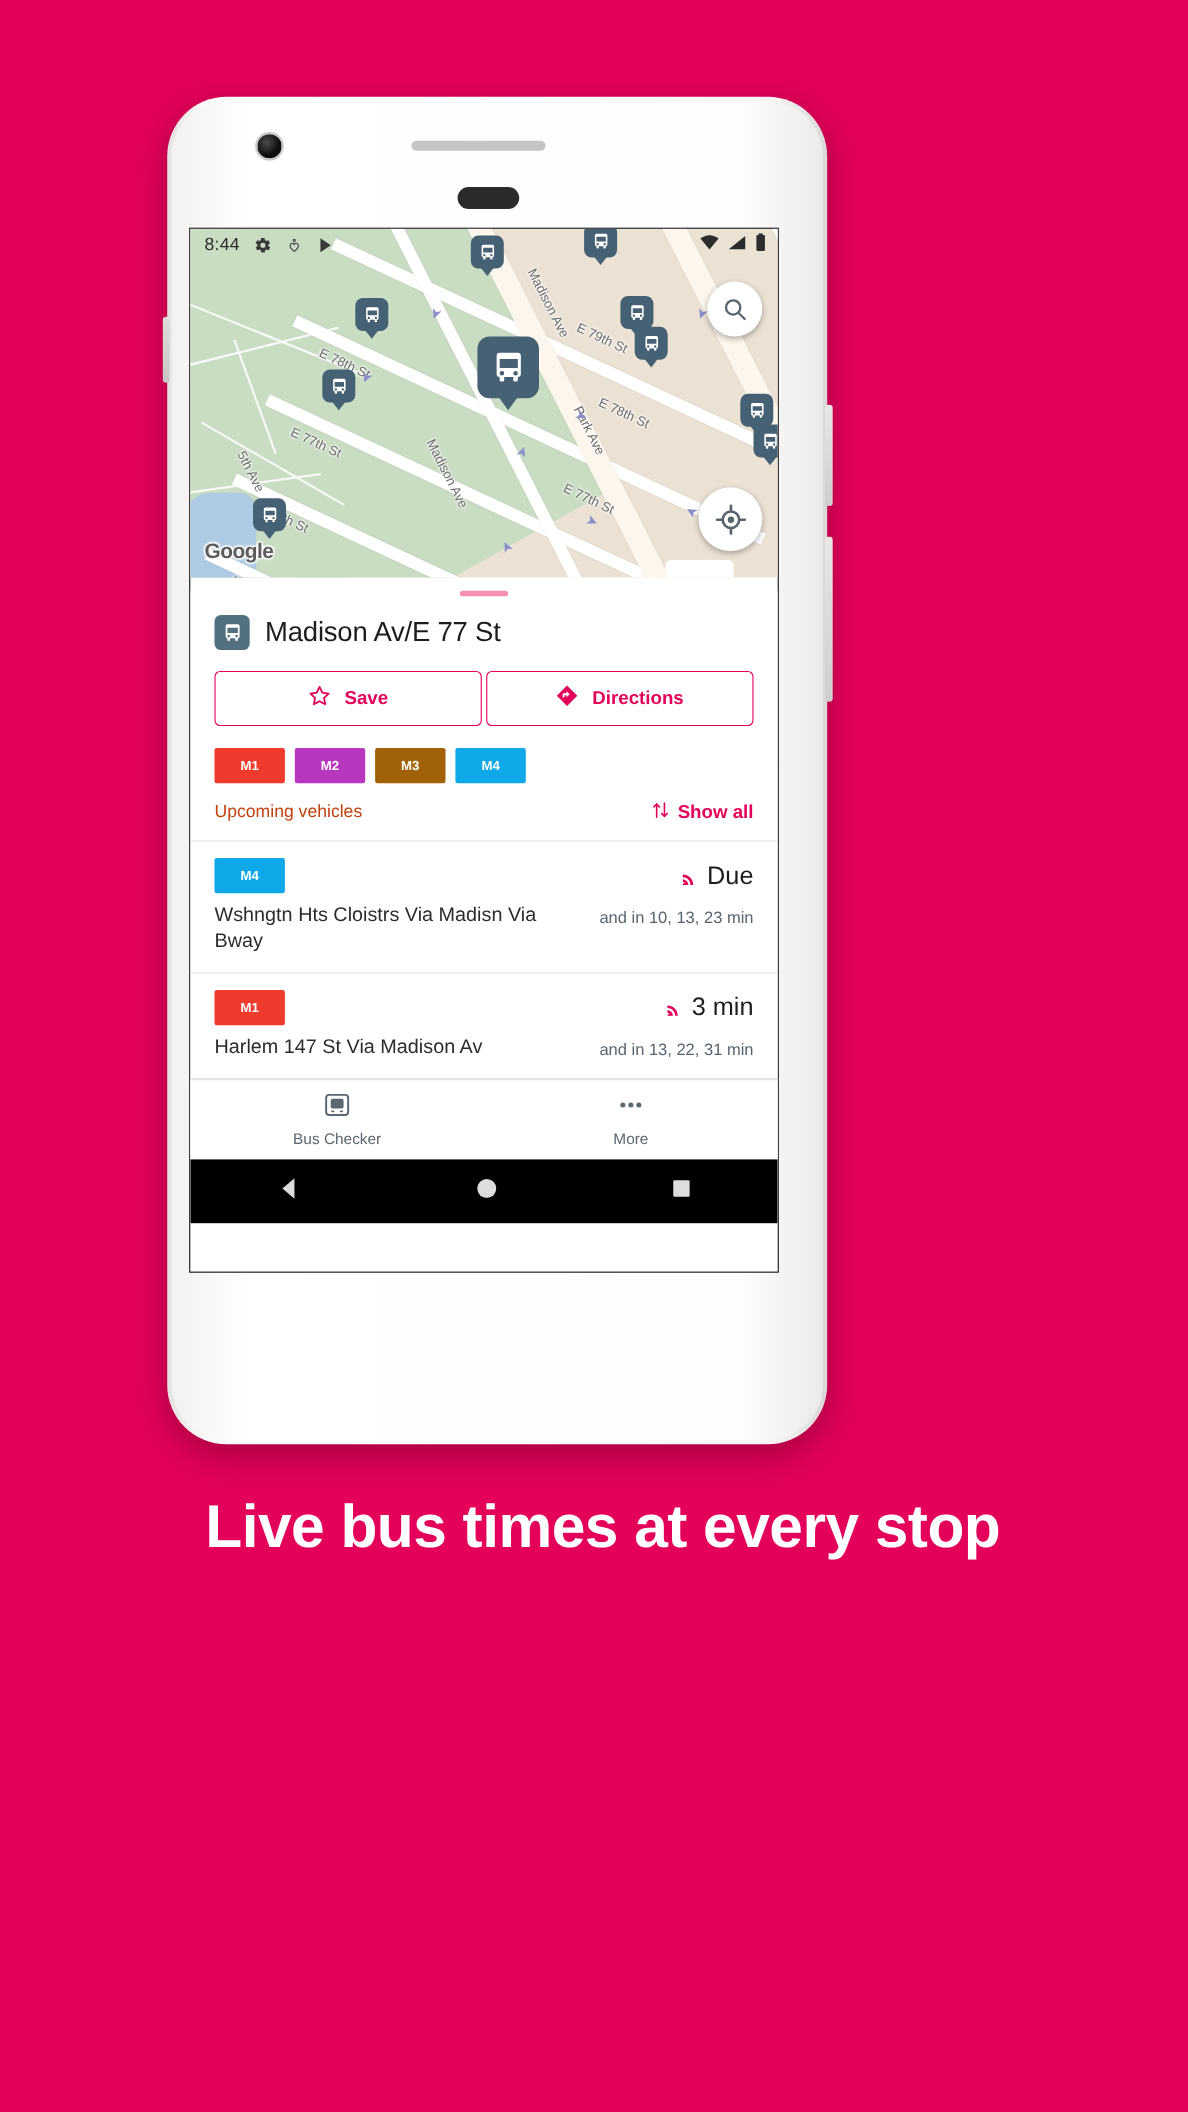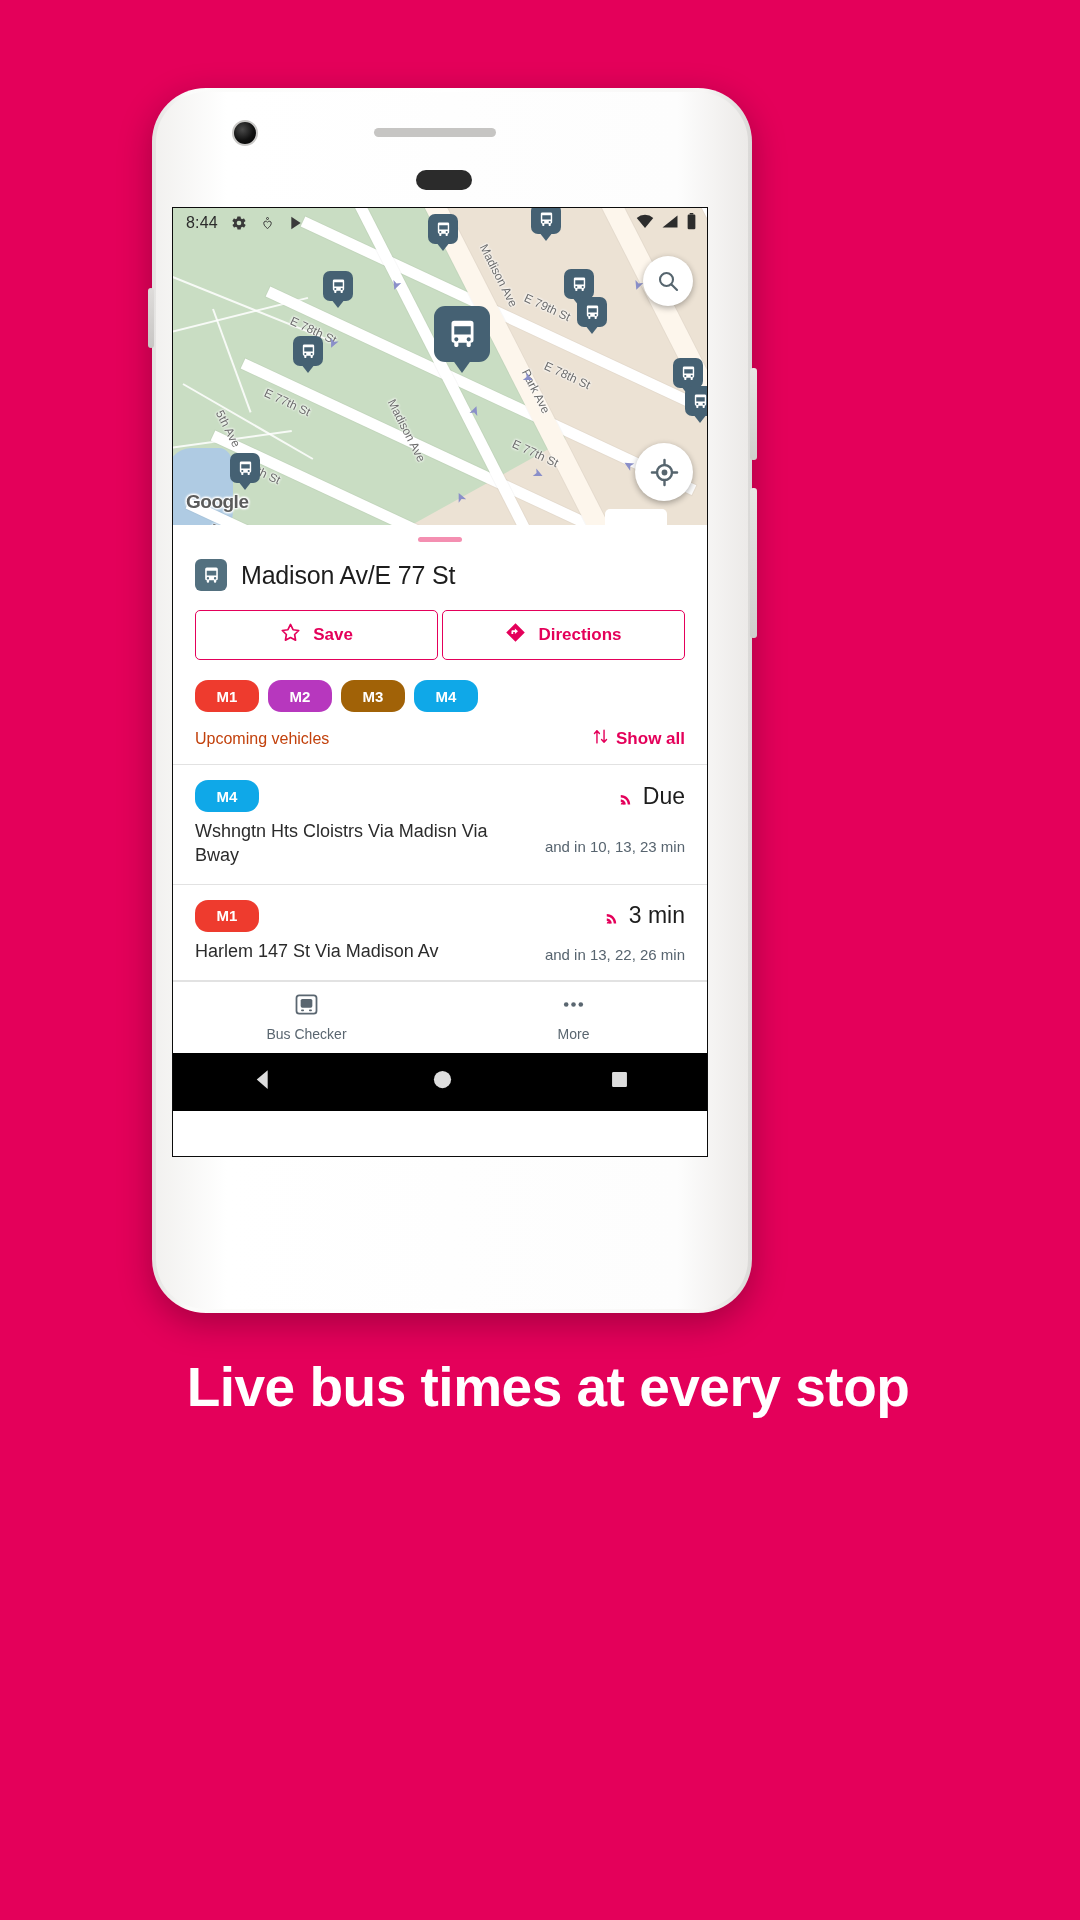--- a/index.html
+++ b/index.html
@@ -197,23 +197,23 @@
     border: 1.5px solid #E4005A; border-radius: 5px;
     background: #fff;
     display: flex; align-items: center; justify-content: center; gap: 12px;
     color: #E4005A; font-size: 17px; font-weight: 700;
     cursor: pointer;
   }
   .action-btn svg { width: 21px; height: 21px; }
 
   #route-badges { display: flex; gap: 9px; padding: 20px 22px 0 22px; }
   .route-badge {
-    min-width: 64px; height: 32px; border-radius: 13px;
+    min-width: 64px; height: 32px; border-radius: 2px;
     display: flex; align-items: center; justify-content: center;
-    color: #fff; font-size: 15px; font-weight: 700; padding: 0 10px;
+    color: #fff; font-size: 12px; font-weight: 700; padding: 0 10px;
   }
 
   #upcoming-row {
     display: flex; align-items: center; justify-content: space-between;
     padding: 16px 22px 14px 22px;
   }
   #upcoming-label { font-size: 16px; color: #c2410c; }
   #show-all {
     display: flex; align-items: center; gap: 7px;
     color: #E4005A; font-size: 17px; font-weight: 700; cursor: pointer;
@@ -225,21 +225,21 @@
     padding: 15px 22px 16px 22px;
     border-bottom: 1px solid #e2e2e2;
     display: flex; flex-direction: column;
   }
   .dep-top { display: flex; align-items: center; justify-content: space-between; }
   .dep-time {
     display: flex; align-items: center; gap: 6px;
     font-size: 23px; color: #1d1d1d; font-weight: 400;
   }
   .live-icon { width: 19px; height: 19px; flex: none; }
-  .dep-bottom { display: flex; align-items: center; justify-content: space-between; margin-top: 8px; gap: 10px; }
+  .dep-bottom { display: flex; align-items: flex-start; justify-content: space-between; margin-top: 8px; gap: 10px; }
   .dep-dest { font-size: 18px; color: #2b2b2b; line-height: 1.33; max-width: 300px; }
   .dep-more { font-size: 15px; color: #57646f; white-space: nowrap; padding-top: 6px; }
 
   
   #bottom-nav {
     display: flex; border-top: 1px solid #e2e2e2; background: #fff;
     padding: 10px 0 11px 0;
   }
   .nav-item {
     flex: 1; display: flex; flex-direction: column; align-items: center; gap: 5px;
@@ -526,21 +526,21 @@
                     <path d="M3.5 19.5c0-1.3 1.1-2.4 2.4-2.4s2.4 1.1 2.4 2.4H3.5z"></path>
                     <path d="M3.5 13.2v3.1a3.2 3.2 0 013.2 3.2h3.1c0-3.5-2.8-6.3-6.3-6.3z"></path>
                     <path d="M3.5 7.6v3.1c4.9 0 8.8 4 8.8 8.8h3.1c0-6.6-5.3-11.9-11.9-11.9z"></path>
                   </svg>
               </span>
               <span>3 min</span>
             </div>
           </div>
           <div class="dep-bottom">
             <div class="dep-dest">Harlem 147 St Via Madison Av</div>
-            <div class="dep-more">and in 13, 22, 26 min</div>
+            <div class="dep-more">and in 13, 22, 31 min</div>
           </div>
         </div>
       </div>
 
       <div id="bottom-nav">
         <div class="nav-item">
           <span>
             <svg viewBox="0 0 24 24" fill="none" stroke="#5a6670" stroke-width="1.7">
                 <rect x="2.4" y="3.2" width="19.2" height="17.6" rx="2.6"></rect>
                 <rect x="6.4" y="6.6" width="11.2" height="8.4" rx="1.6" fill="#5a6670" stroke="none"></rect>

